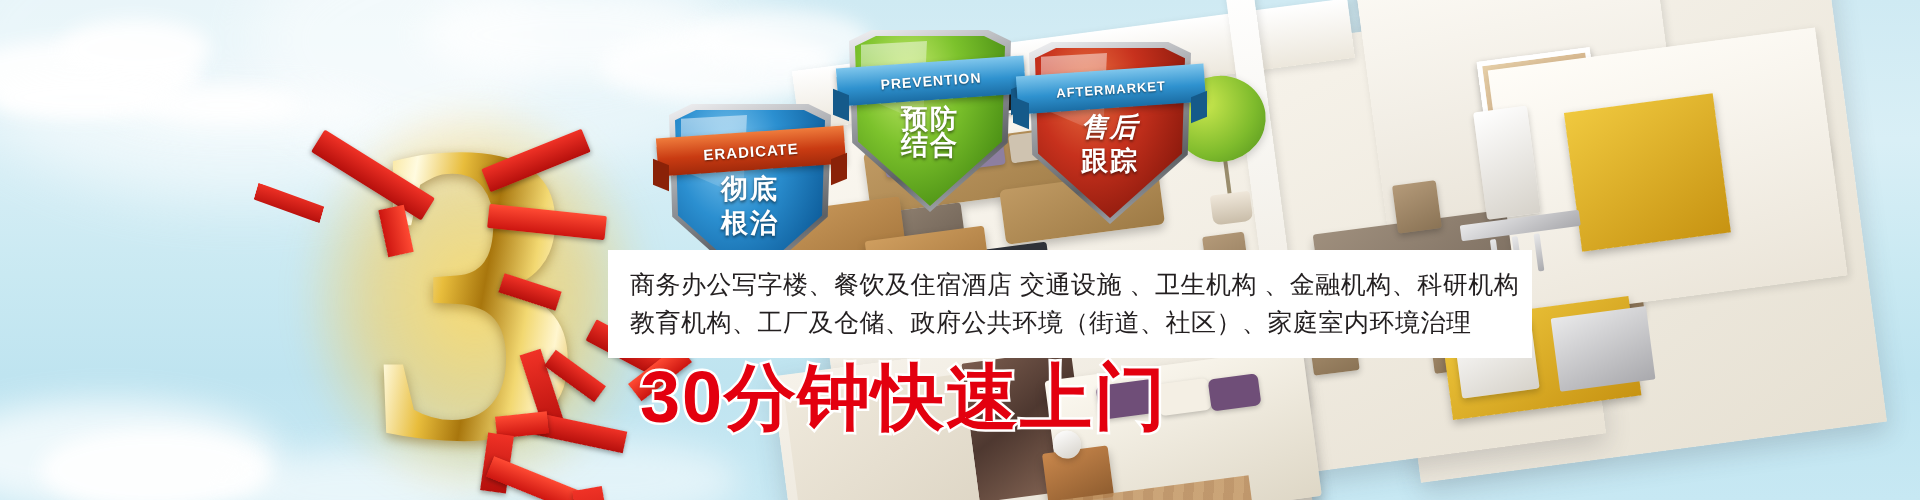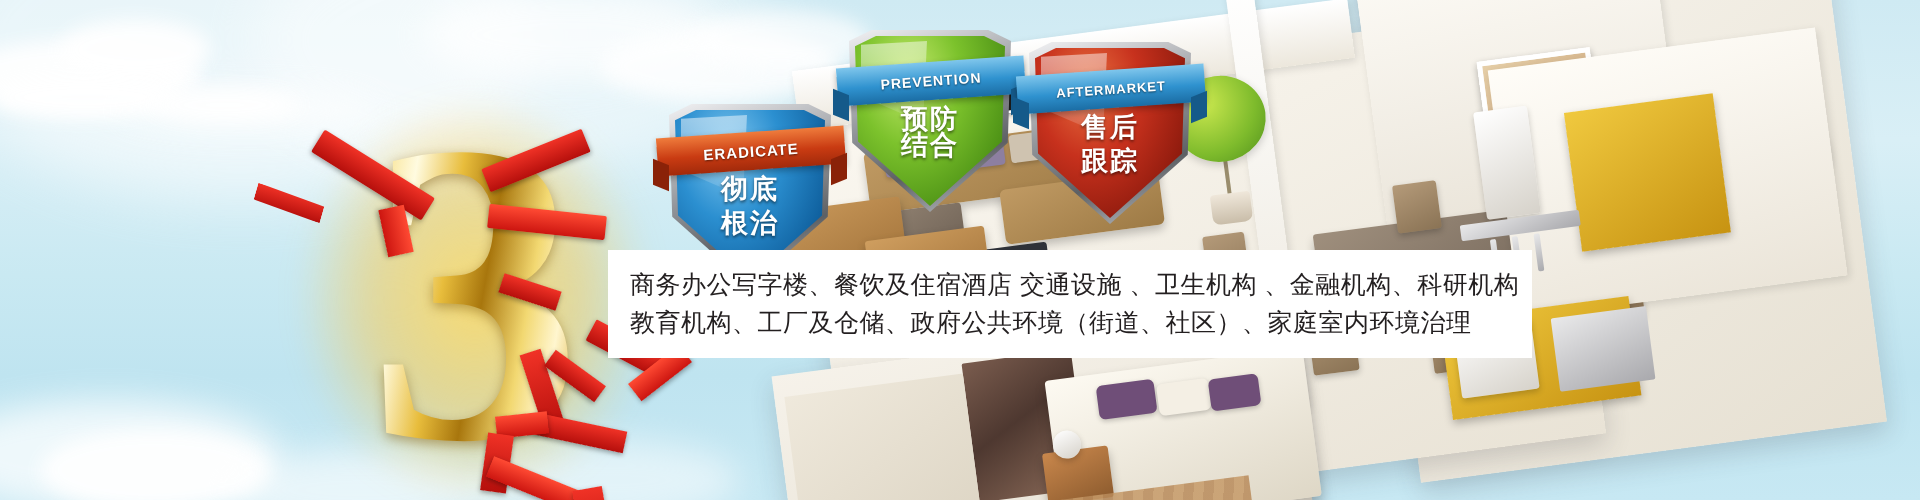--- a/index.html
+++ b/index.html
@@ -269,23 +269,24 @@
 
   <div class="shield" style="left:1035px;top:48px;">
     <div class="shield-rim"></div>
     <div class="shield-body" style="background:radial-gradient(ellipse at 36% 24%,#e8703f 0%,#c7311d 38%,#8d1a0d 78%,#5d0f07 100%);"></div>
     <div class="shield-gloss"></div>
     <div class="sash" style="top:22px;background:linear-gradient(180deg,#7fc6ec,#2f92cf 55%,#1b6da4);transform:rotate(-4deg);font-size:13px;">
       <span>AFTERMARKET</span>
     </div>
     <div class="sash-fold" style="left:-22px;top:52px;background:#155a8a;transform:skewY(22deg);"></div>
     <div class="sash-fold" style="left:156px;top:46px;background:#155a8a;transform:skewY(-22deg);"></div>
-    <div class="shield-cn" style="top:64px;">售后</div>
+    <div class="shield-cn" style="top:64px;font-style:italic;">售后</div>
     <div class="shield-cn" style="top:98px;">跟踪</div>
   </div>
 
   <div id="copybox">
     <div class="copyline" id="copyline2">教育机构、工厂及仓储、政府公共环境（街道、社区）、家庭室内环境治理</div>
     <div class="copyline" id="copyline1">商务办公写字楼、餐饮及住宿酒店 交通设施 、卫生机构 、金融机构、科研机构</div>
   </div>
 
+  <div id="headline">30分钟快速上门</div>
 
 </div>
 
 </body></html>

